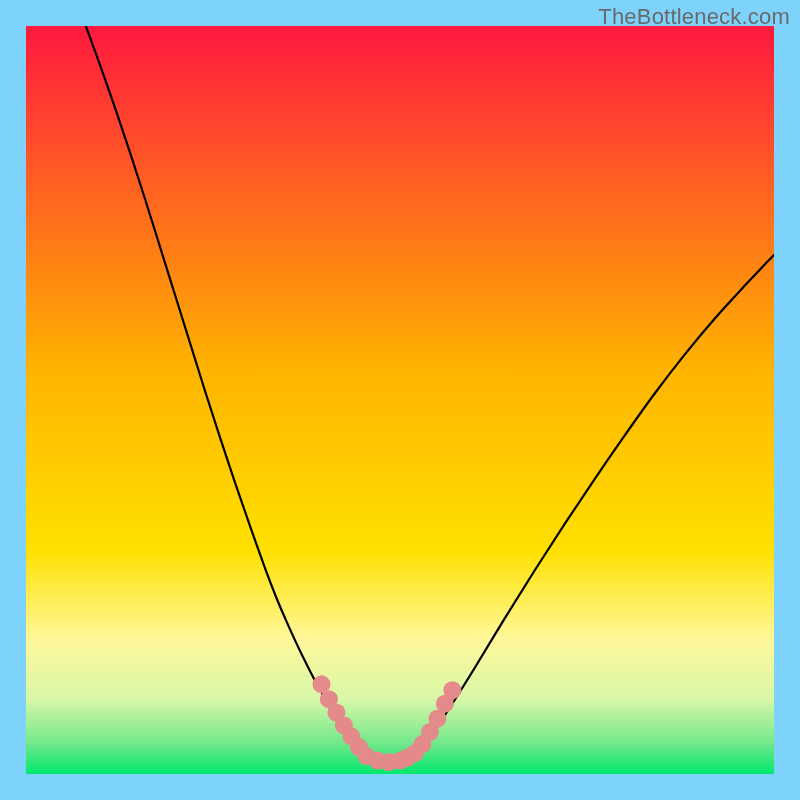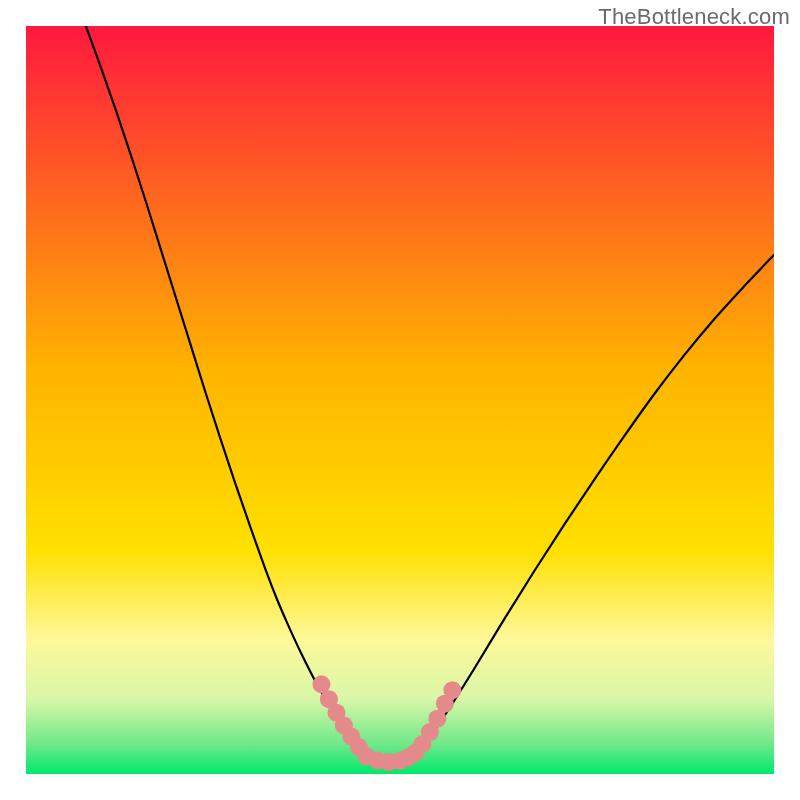--- a/index.html
+++ b/index.html
@@ -10,21 +10,21 @@
     background: #000;
     overflow: hidden;
     font-family: Arial, Helvetica, sans-serif;
   }
   .frame {
     position: absolute;
     left: 0;
     top: 0;
     width: 800px;
     height: 800px;
-    background: #ffffff;
+    background: #7dd3fc;
   }
   .plot {
     position: absolute;
     left: 26px;
     top: 26px;
     width: 748px;
     height: 748px;
   }
   .watermark {
     position: absolute;

